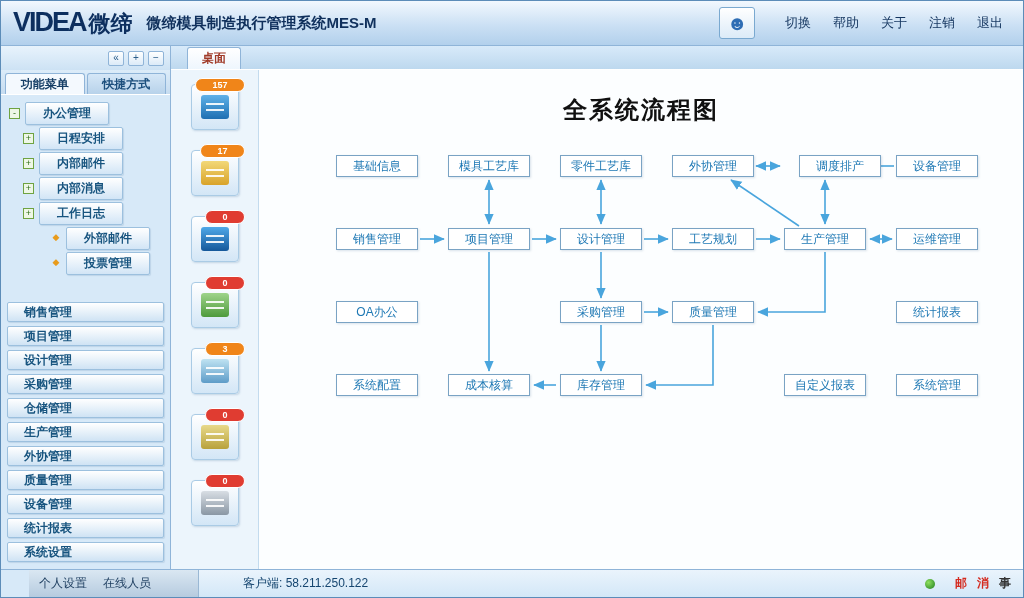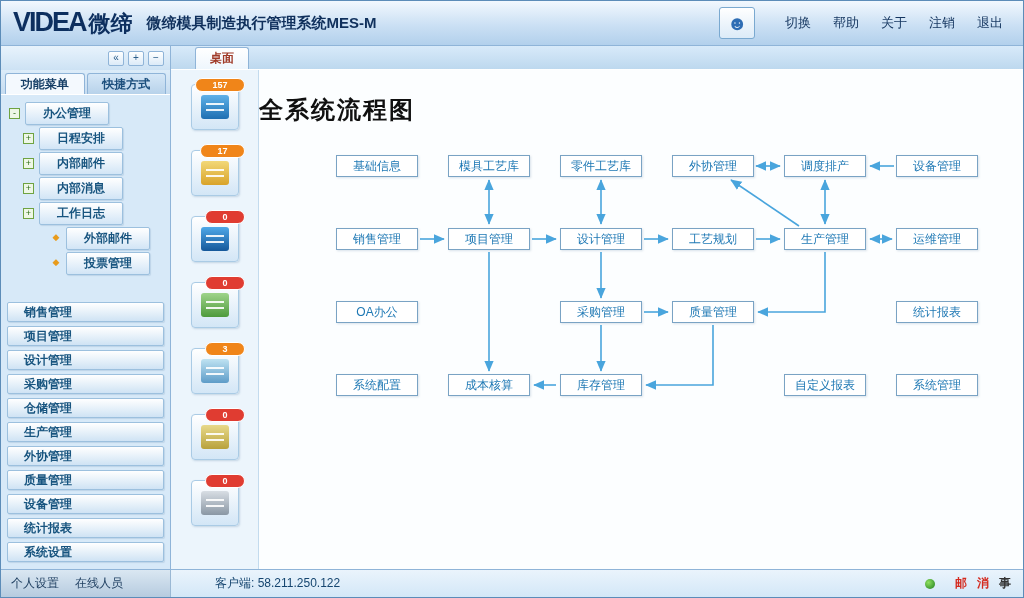--- a/index.html
+++ b/index.html
@@ -31,35 +31,35 @@
   .trow.lvl1{padding-left:16px;}
   .trow.lvl2{padding-left:44px;}
   .texp{flex:0 0 auto;width:11px;height:11px;border:1px solid #6fa341;background:#eef7e6;color:#2f6e18;font-size:9px;line-height:9px;text-align:center;margin-right:5px;cursor:pointer;}
   .texp.diamond{border:none;background:none;color:#e89b1c;font-size:9px;width:10px;}
   .tbtn{background:linear-gradient(#ffffff,#d2e5f6);border:1px solid #9cc0de;border-radius:2px;font-size:12px;font-weight:bold;color:#17547f;padding:2px 8px;min-width:84px;text-align:center;box-shadow:1px 1px 1px rgba(80,120,160,.18);}
   .menu{margin-top:24px;padding:0 6px;display:flex;flex-direction:column;gap:4px;}
   .mitem{height:20px;line-height:18px;background:linear-gradient(#ffffff,#cfe3f4);border:1px solid #9cc0de;border-radius:2px;font-size:12px;font-weight:bold;color:#17547f;padding-left:16px;box-shadow:1px 1px 1px rgba(80,120,160,.18);cursor:pointer;}
 
   
   .main{flex:1;display:flex;flex-direction:column;min-width:0;}
-  .tabbar{height:24px;flex:0 0 24px;background:linear-gradient(#d8eafa,#bdd8ee);border-bottom:1px solid #ffffff;display:flex;align-items:flex-end;padding-left:24px;}
+  .tabbar{height:24px;flex:0 0 24px;background:linear-gradient(#d8eafa,#bdd8ee);border-bottom:1px solid #ffffff;display:flex;align-items:flex-end;padding-left:16px;}
   .dtab{height:22px;line-height:20px;padding:0 14px;background:linear-gradient(#ffffff,#eef6fd);border:1px solid #8fb4d8;border-bottom:none;border-radius:3px 3px 0 0;font-size:12px;font-weight:bold;color:#a03a28;cursor:pointer;}
   .content{flex:1;display:flex;min-height:0;background:#ffffff;}
   .iconstrip{width:88px;flex:0 0 88px;background:#ecf5fc;border-right:1px solid #c3dbee;display:flex;flex-direction:column;align-items:center;padding-top:14px;gap:20px;}
   .itile{position:relative;width:48px;height:46px;border:1px solid #aacbe5;border-radius:4px;background:linear-gradient(#ffffff,#d3e6f6);display:flex;align-items:center;justify-content:center;cursor:pointer;box-shadow:1px 1px 2px rgba(80,120,160,.25);}
   .ipic{width:28px;height:24px;border-radius:3px;background:linear-gradient(var(--c1),var(--c2));position:relative;}
   .ipic::after{content:"";position:absolute;left:5px;top:8px;width:18px;height:2px;background:rgba(255,255,255,.9);box-shadow:0 6px 0 rgba(255,255,255,.9);}
   .ibadge{position:absolute;top:-7px;right:-7px;min-width:15px;height:14px;padding:0 16px;border-radius:8px;color:#fff;font-size:9px;font-weight:bold;line-height:13px;text-align:center;border:1px solid #ffffff;}
   .canvas{flex:1;position:relative;background:#fcfeff;overflow:hidden;}
-  .flow-title{position:absolute;top:24px;left:0;width:100%;font-family:"Liberation Serif","DejaVu Serif",serif;font-size:24px;font-weight:bold;color:#101010;letter-spacing:2px;}
+  .flow-title{position:absolute;top:24px;left:0;width:100%;text-align:center;font-family:"Liberation Serif","DejaVu Serif",serif;font-size:24px;font-weight:bold;color:#101010;letter-spacing:2px;}
   .fnode{position:absolute;width:82px;height:22px;line-height:20px;text-align:center;background:#ffffff;border:1px solid #7aa3c4;color:#1e78b4;font-size:12px;box-shadow:1px 1px 2px rgba(60,100,140,.18);cursor:pointer;}
   svg.edges{position:absolute;left:0;top:0;}
 
   
-  footer{height:28px;flex:0 0 28px;display:flex;border-top:1px solid #8fb4d8;font-size:12px;}
+  footer{height:28px;flex:0 0 28px;display:flex;border-top:1px solid #8fb4d8;font-size:12px;padding-left:28px;}
   .f-left{width:170px;flex:0 0 170px;background:linear-gradient(#dae7f2,#b6cbdf);border-right:1px solid #9ab8d4;display:flex;align-items:center;gap:16px;padding-left:10px;color:#1c3c5e;}
   .f-left span{cursor:pointer;}
   .f-right{flex:1;background:linear-gradient(#eaf4fc,#d3e7f7);display:flex;align-items:center;padding:0 12px;color:#15456f;}
   .f-client{margin-left:32px;}
   .f-time{margin-left:30px;}
   .f-grow{flex:1;}
   .f-dot{width:10px;height:10px;border-radius:50%;background:radial-gradient(circle at 35% 35%,#8fe05f,#1f7d1f);margin-right:10px;}
   .f-word{font-weight:bold;margin-left:10px;cursor:pointer;}
 </style>
 </head>
@@ -205,21 +205,21 @@
               <polyline points="566,182 566,242 499,242" fill="none" stroke="#49a5dd" stroke-width="1.6" marker-end="url(#ah)"></polyline>
               <polyline points="230,182 230,301" fill="none" stroke="#49a5dd" stroke-width="1.6" marker-end="url(#ah)"></polyline>
               <polyline points="297,315 275,315" fill="none" stroke="#49a5dd" stroke-width="1.6" marker-end="url(#ah)"></polyline>
               <polyline points="454,255 454,315 387,315" fill="none" stroke="#49a5dd" stroke-width="1.6" marker-end="url(#ah)"></polyline>
               <polyline points="342,255 342,301" fill="none" stroke="#49a5dd" stroke-width="1.6" marker-end="url(#ah)"></polyline>
             </svg>
         <div class="fnode" style="left: 77px; top: 85px;">基础信息</div>
             <div class="fnode" style="left: 189px; top: 85px;">模具工艺库</div>
             <div class="fnode" style="left: 301px; top: 85px; font-family: Liberation Serif, serif;">零件工艺库</div>
             <div class="fnode" style="left: 413px; top: 85px;">外协管理</div>
-            <div class="fnode" style="left: 525px; top: 85px;">调度排产</div>
+            <div class="fnode" style="left: 540px; top: 85px;">调度排产</div>
             <div class="fnode" style="left: 637px; top: 85px;">设备管理</div>
             <div class="fnode" style="left: 77px; top: 158px;">销售管理</div>
             <div class="fnode" style="left: 189px; top: 158px;">项目管理</div>
             <div class="fnode" style="left: 301px; top: 158px;">设计管理</div>
             <div class="fnode" style="left: 413px; top: 158px;">工艺规划</div>
             <div class="fnode" style="left: 525px; top: 158px;">生产管理</div>
             <div class="fnode" style="left: 637px; top: 158px;">运维管理</div>
             <div class="fnode" style="left: 77px; top: 231px;">OA办公</div>
             <div class="fnode" style="left: 301px; top: 231px;">采购管理</div>
             <div class="fnode" style="left: 413px; top: 231px;">质量管理</div>

